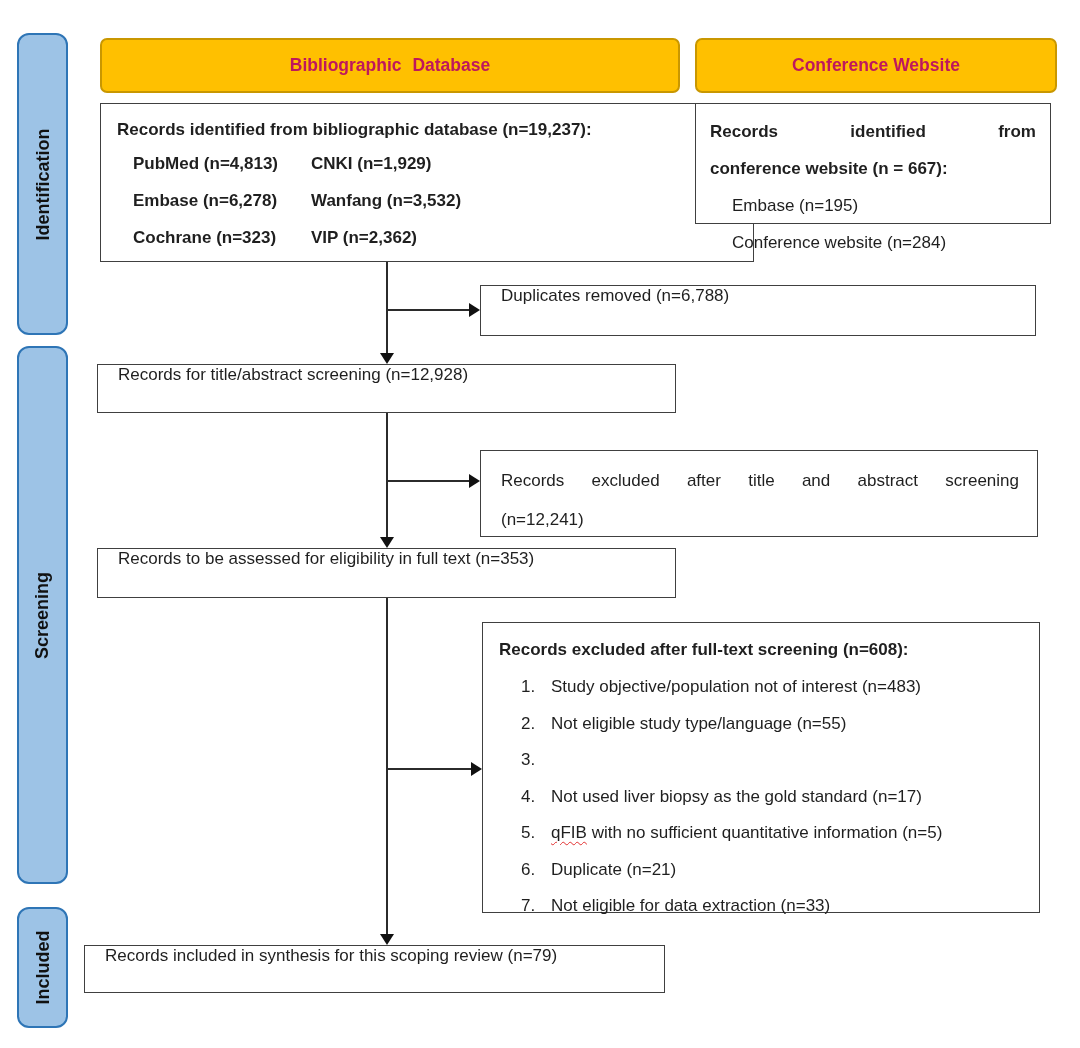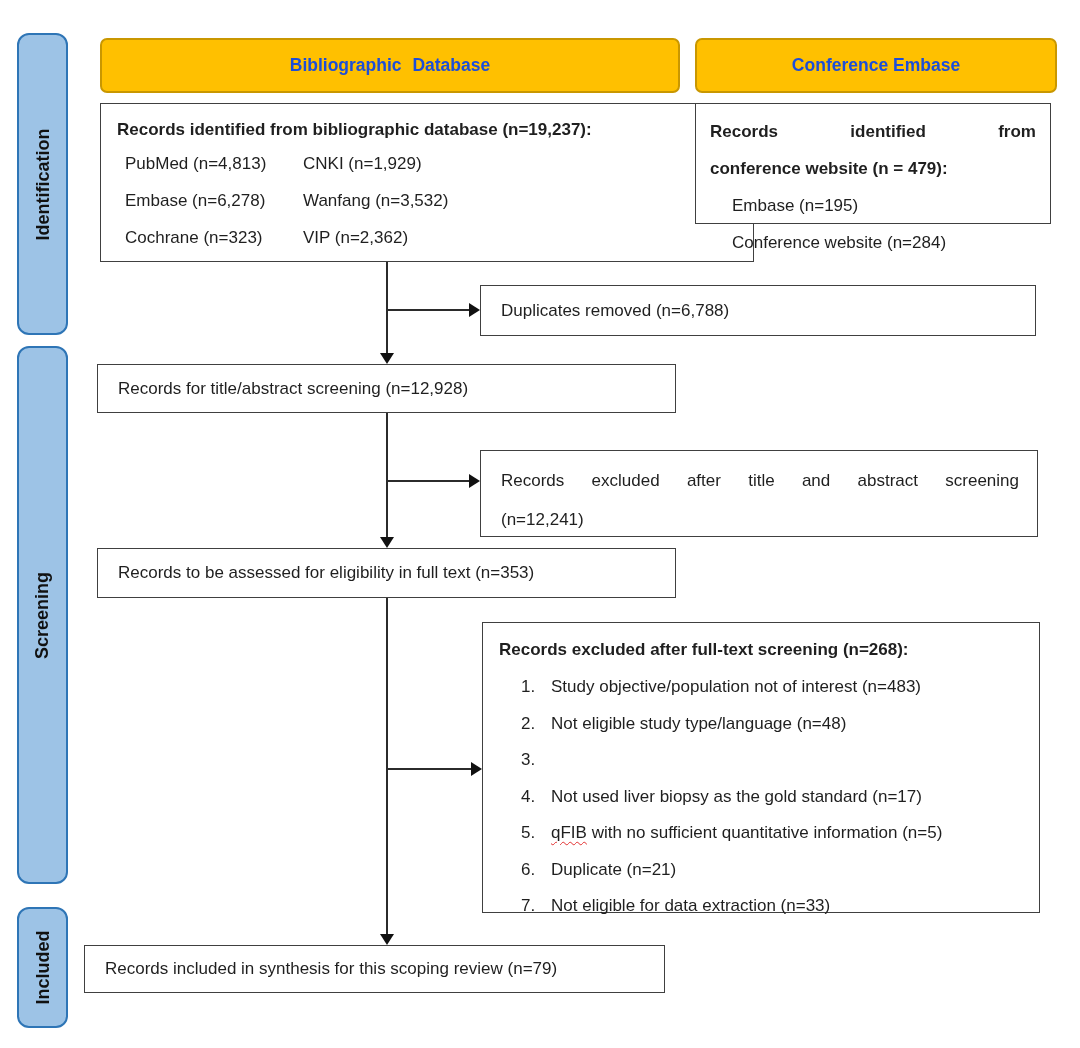--- a/index.html
+++ b/index.html
@@ -17,34 +17,34 @@
   }
   .stage span {
     transform:rotate(-90deg); white-space:nowrap;
     font-weight:bold; font-size:18px; color:#111;
   }
   
   .yellow-header {
     position:absolute; height:55px; box-sizing:border-box;
     background:#FFC000; border:2px solid #C99700; border-radius:7px;
     display:flex; align-items:center; justify-content:center;
-    font-weight:bold; font-size:17.5px; color:#1d4ed8;
+    font-weight:bold; font-size:17.5px; color:#be185d;
   }
   .wide-words { word-spacing:6px; }
   
   .pbox {
     position:absolute; box-sizing:border-box; background:#ffffff;
     border:1.5px solid #404040;
   }
-  .center-v { display:flex; align-items:center; }
+  .center-v { display:flex; }
   .pad-l { padding-left:20px; padding-right:12px; }
   
   #bib-box { padding:11px 14px 0 16px; }
   #bib-box .box-title { font-weight:bold; line-height:30px; }
-  .bib-row { display:flex; margin-left:8px; line-height:37px; }
+  .bib-row { display:flex; margin-left:16px; line-height:37px;font-weight:bold; }
   .bib-row .col-left { width:178px; }
   
   #conf-box { padding:9px 14px 0 14px; }
   #conf-box .jline1 { font-weight:bold; line-height:37px; text-align:justify; text-align-last:justify; }
   #conf-box .jline2 { font-weight:bold; line-height:37px; }
   #conf-box .conf-item { margin-left:22px; line-height:37px; }
   
   #ext-box { padding:10px 18px 0 20px; }
   #ext-box .jline1 { line-height:39px; text-align:justify; text-align-last:justify; }
   #ext-box .jline2 { line-height:39px; }
@@ -83,21 +83,21 @@
     <span>Screening</span>
   </div>
   <div class="stage" style="top:907px; height:121px;">
     <span>Included</span>
   </div>
 
   <div class="yellow-header" style="left:100px; top:38px; width:580px;">
     <span class="wide-words">Bibliographic Database</span>
   </div>
   <div class="yellow-header" style="left:695px; top:38px; width:362px;">
-    <span>Conference Embase</span>
+    <span>Conference Website</span>
   </div>
 
   <div id="bib-box" class="pbox" style="left:100px; top:103px; width:654px; height:159px;">
     <div class="box-title">Records identified from bibliographic database (n=19,237):</div>
 
       <div class="bib-row">
         <span class="col-left">PubMed (n=4,813)</span>
         <span class="col-right">CNKI (n=1,929)</span>
       </div>
 
@@ -108,21 +108,21 @@
 
       <div class="bib-row">
         <span class="col-left">Cochrane (n=323)</span>
         <span class="col-right">VIP (n=2,362)</span>
       </div>
 
   </div>
 
   <div id="conf-box" class="pbox" style="left:695px; top:103px; width:356px; height:121px;">
     <div class="jline1">Records identified from</div>
-    <div class="jline2">conference website (n = 479):</div>
+    <div class="jline2">conference website (n = 667):</div>
 
       <div class="conf-item">Embase (n=195)</div>
 
       <div class="conf-item">Conference website (n=284)</div>
 
   </div>
 
   <div class="pbox center-v pad-l" style="left:480px; top:285px; width:556px; height:51px;">
     <span>Duplicates removed (n=6,788)</span>
   </div>
@@ -134,31 +134,31 @@
   <div id="ext-box" class="pbox" style="left:480px; top:450px; width:558px; height:87px;">
     <div class="jline1">Records excluded after title and abstract screening</div>
     <div class="jline2">(n=12,241)</div>
   </div>
 
   <div class="pbox center-v pad-l" style="left:97px; top:548px; width:579px; height:50px;">
     <span>Records to be assessed for eligibility in full text (n=353)</span>
   </div>
 
   <div id="exf-box" class="pbox" style="left:482px; top:622px; width:558px; height:291px;">
-    <div class="box-title">Records excluded after full-text screening (n=268):</div>
+    <div class="box-title">Records excluded after full-text screening (n=608):</div>
     <div id="fulltext-items">
 
         <div class="num-item">
           <span class="item-num">1.</span>
           <span class="item-text">Study objective/population not of interest (n=483)</span>
         </div>
 
         <div class="num-item">
           <span class="item-num">2.</span>
-          <span class="item-text">Not eligible study type/language (n=48)</span>
+          <span class="item-text">Not eligible study type/language (n=55)</span>
         </div>
 
         <div class="num-item">
           <span class="item-num">3.</span>
         </div>
 
         <div class="num-item">
           <span class="item-num">4.</span>
           <span class="item-text">Not used liver biopsy as the gold standard (n=17)</span>
         </div>

